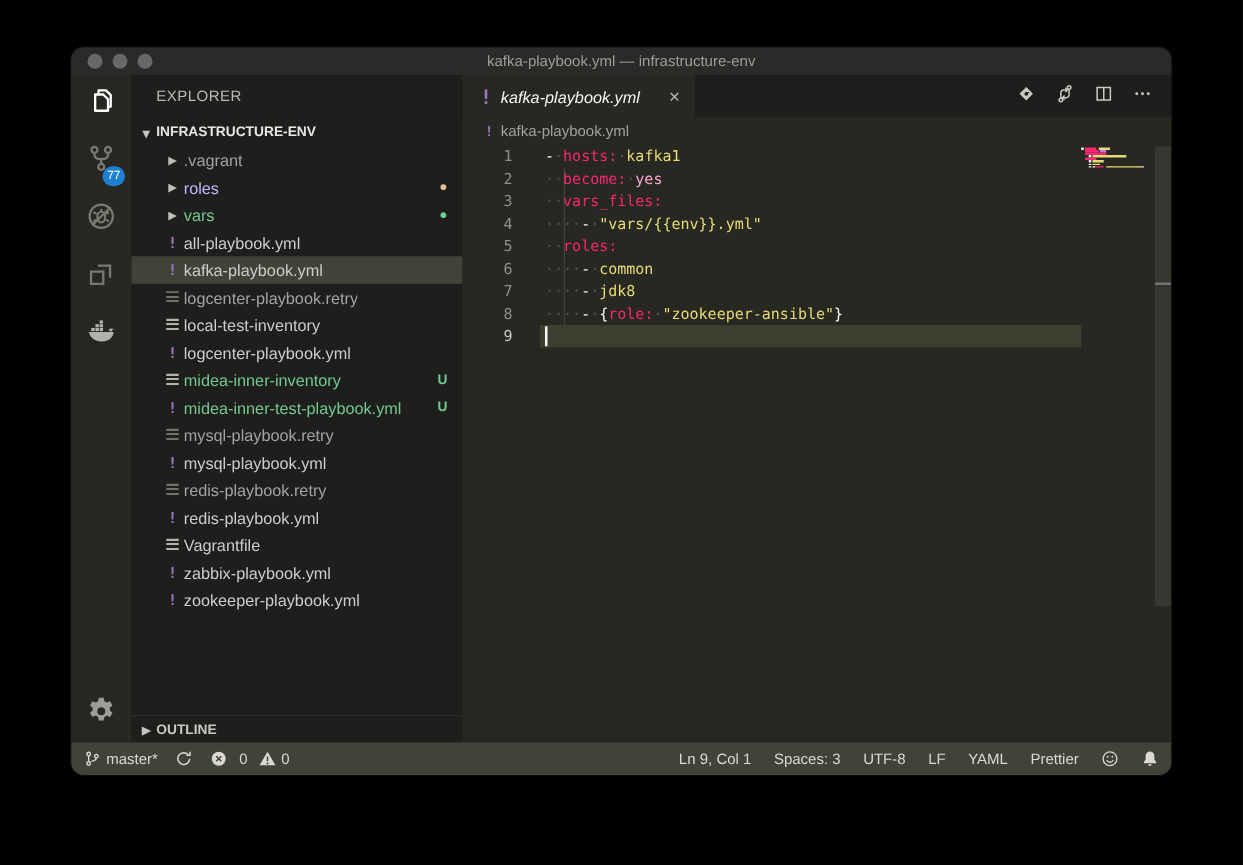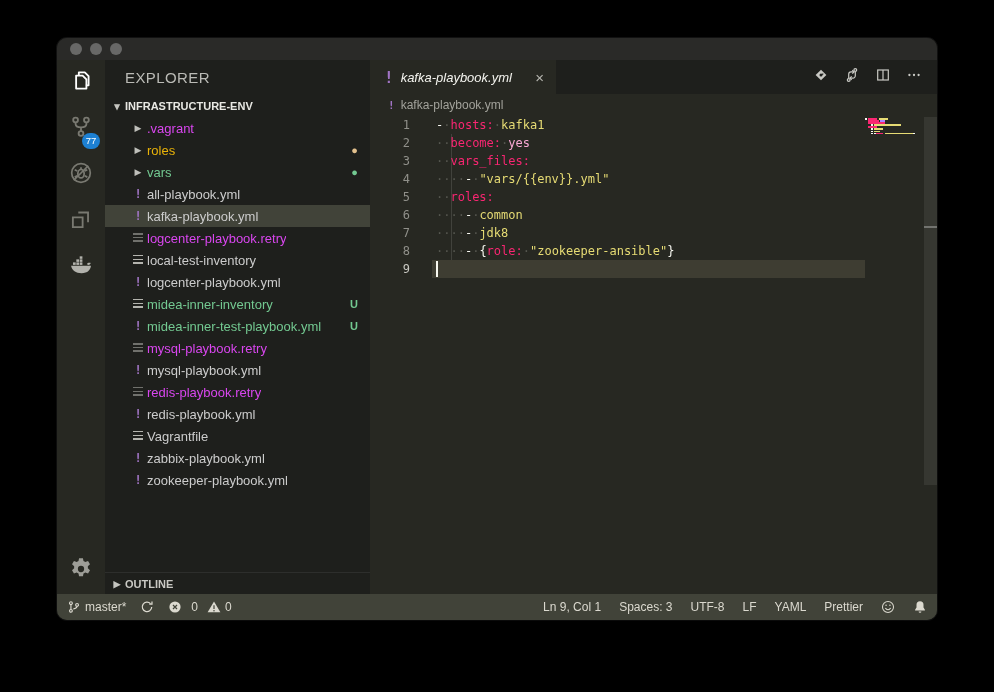--- a/index.html
+++ b/index.html
@@ -20,32 +20,32 @@
   .ab-item{height:46px;display:flex;align-items:center;justify-content:center;color:#797971;position:relative;cursor:pointer;}
   .ab-item.active{color:#ffffff;}
   .ab-item svg{width:26px;height:26px;}
   .ab-item.docker{color:#b2b2ac;}
   .ab-bottom{margin-top:auto;}
   .ab-bottom .ab-item{color:#9d9d97;}
   .scm-badge{position:absolute;right:5px;bottom:3px;min-width:18px;height:16px;border-radius:9px;
     background:#1d80d2;color:#fff;font-size:9.5px;line-height:16px;text-align:center;padding:0 3px;}
   
   .sidebar{width:265px;background:#1e1f1c;flex:none;position:relative;display:flex;flex-direction:column;overflow:hidden;}
-  .sb-title{height:35px;line-height:35px;padding-left:20px;font-size:15px;color:#bbbbb6;letter-spacing:.4px;}
+  .sb-title{height:35px;line-height:35px;padding-left:20px;font-size:12px;color:#bbbbb6;letter-spacing:.4px;}
   .sb-section{height:22px;display:flex;align-items:center;font-size:11px;font-weight:bold;color:#e8e8e3;cursor:pointer;}
   .sb-section .tw{width:16px;text-align:center;color:#c5c5c0;margin-left:4px;}
   .rows{flex:1 1 auto;}
   .frow{height:22px;display:flex;align-items:center;font-size:13px;color:#cccccc;cursor:pointer;position:relative;}
   .frow.selected{background:#414339;}
   .frow .ind{width:24px;flex:none;}
   .frow .fic{width:18px;flex:none;text-align:center;font-size:12px;}
   .frow .lbl{white-space:nowrap;overflow:hidden;}
-  .frow.ignored .lbl{color:#d946ef;}
+  .frow.ignored .lbl{color:#a3a3a3;}
   .frow.untracked .lbl{color:#73c991;}
-  .frow.modified .lbl{color:#eab308;}
+  .frow.modified .lbl{color:#c4b5fd;}
   .frow .badge{margin-left:auto;margin-right:12px;font-size:11px;font-weight:bold;}
   .frow.untracked .badge{color:#73c991;}
   .frow.modified .badge{color:#e2c08d;}
   .tw-ico{color:#bfbfba;font-size:9px;display:inline-block;width:18px;text-align:center;}
   .yaml-ico{color:#a074c4;font-weight:bold;font-family:"DejaVu Sans Mono",monospace;}
   .list-ico{display:inline-block;width:10px;height:9px;margin:0 4px;
     background:linear-gradient(#b4b4ae 0 1.5px,transparent 1.5px 3.6px,#b4b4ae 3.6px 5.1px,transparent 5.1px 7.2px,#b4b4ae 7.2px 8.7px,transparent 8.7px);}
   .frow.ignored .list-ico{opacity:.55;}
   .git-ico{display:inline-block;width:9px;height:9px;background:#6d8086;transform:rotate(45deg);border-radius:1px;}
   .outline{height:22px;border-top:1px solid rgba(255,255,255,.07);display:flex;align-items:center;
@@ -94,20 +94,21 @@
 <body>
 
 <div class="window">
 
   <div class="titlebar">
     <div class="traffic">
       <span></span>
       <span></span>
       <span></span>
     </div>
+    <div class="win-title">kafka-playbook.yml — infrastructure-env</div>
   </div>
 
   <div class="body">
     <div class="activitybar" id="activitybar">
         <div class="ab-item active">
           <span><svg viewBox="0 0 24 24" fill="none" stroke="currentColor" stroke-width="1.7" stroke-linejoin="round">
               <path d="M7.5 7h6l3.5 3.5V19h-9.5z"></path>
               <path d="M10 7V4h5.5L19 7.5V16h-2.5"></path>
             </svg></span>
         </div>

